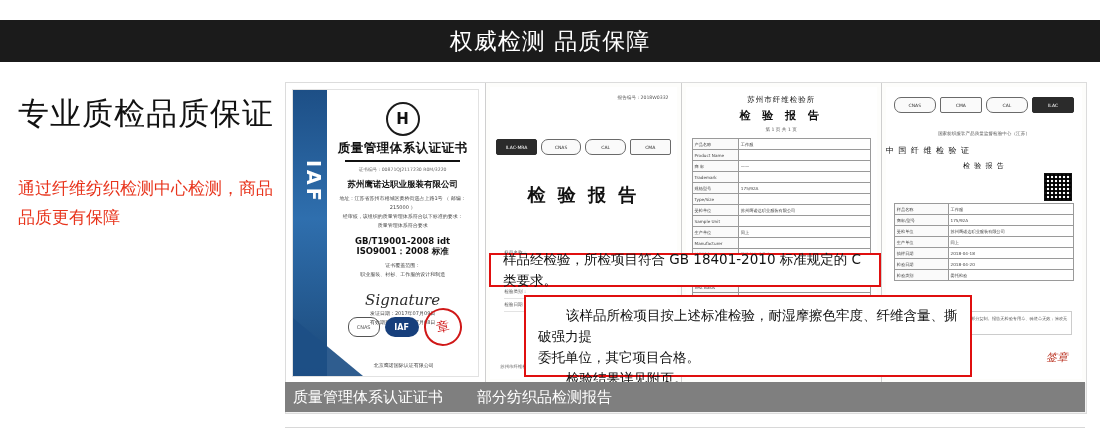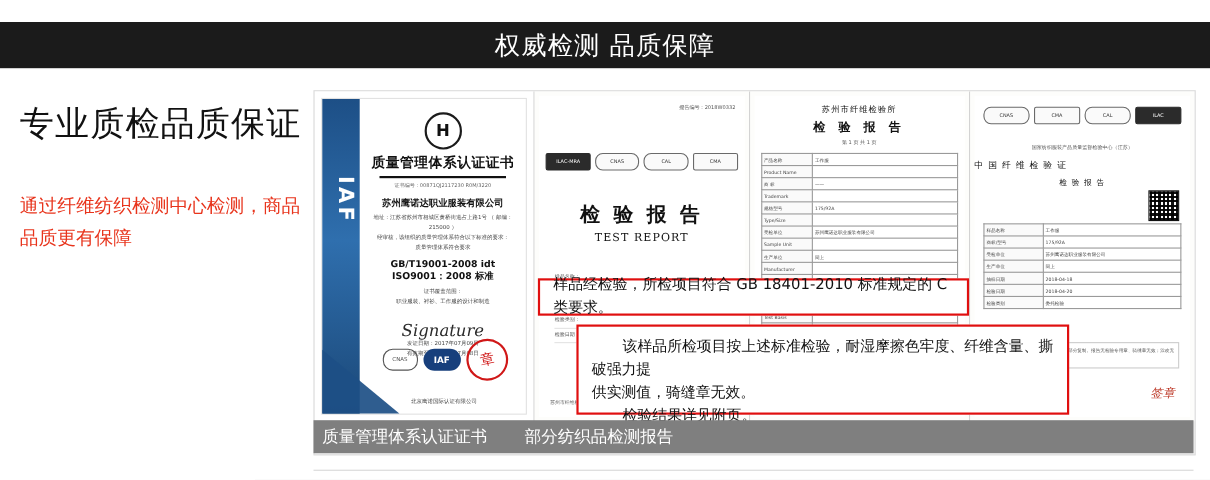--- a/index.html
+++ b/index.html
@@ -211,21 +211,20 @@
       <div class="doc doc2">
         <div class="d2">
           <div class="d2-top">报告编号：2018W0332</div>
           <div class="d2-logos">
             <div class="lg dark">ILAC-MRA</div>
             <div class="lg round">CNAS</div>
             <div class="lg round">CAL</div>
             <div class="lg">CMA</div>
           </div>
           <div class="d2-title">检 验 报 告</div>
-          <div class="d2-sub">TEST REPORT</div>
           <div class="d2-lines">
             <div>样品名称：</div>
             <div>委托单位：</div>
             <div>生产单位：</div>
             <div>检验类别：</div>
             <div>检验日期：</div>
           </div>
           <div class="d2-foot">苏州市纤维检验所</div>
         </div>
       </div>
@@ -358,21 +357,21 @@
     </div>
 
   </div>
 
   <div class="callout callout1">
     <span>样品经检验，所检项目符合 GB 18401-2010 标准规定的 C 类要求。</span>
   </div>
 
   <div class="callout callout2">
     <div class="indent">该样品所检项目按上述标准检验，耐湿摩擦色牢度、纤维含量、撕破强力提</div>
-    <div>供实测值，骑缝章无效。</div>
+    <div>委托单位，其它项目合格。</div>
     <div class="indent">检验结果详见附页。</div>
   </div>
 
   <div class="caption">
     <span class="c1">质量管理体系认证证书</span>
     <span class="c2">部分纺织品检测报告</span>
   </div>
 
   <div class="bottom-rule"></div>
 </div>

